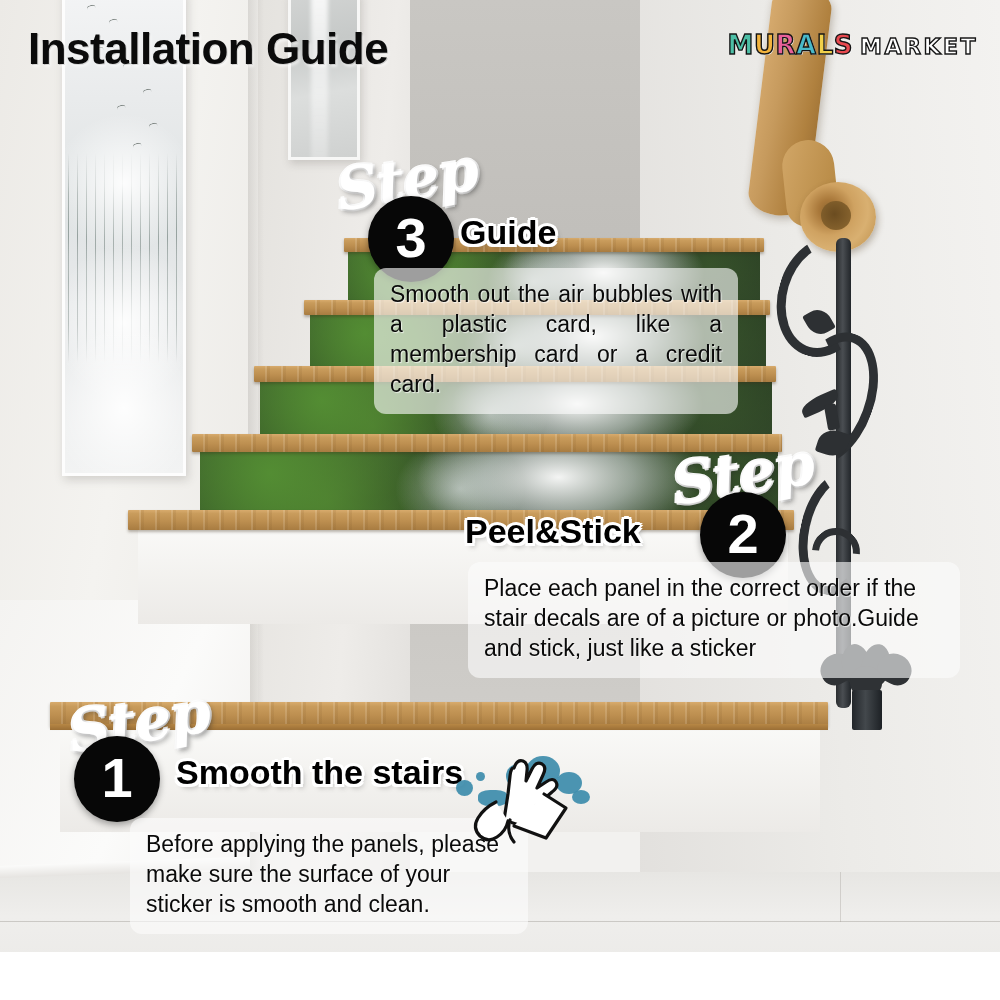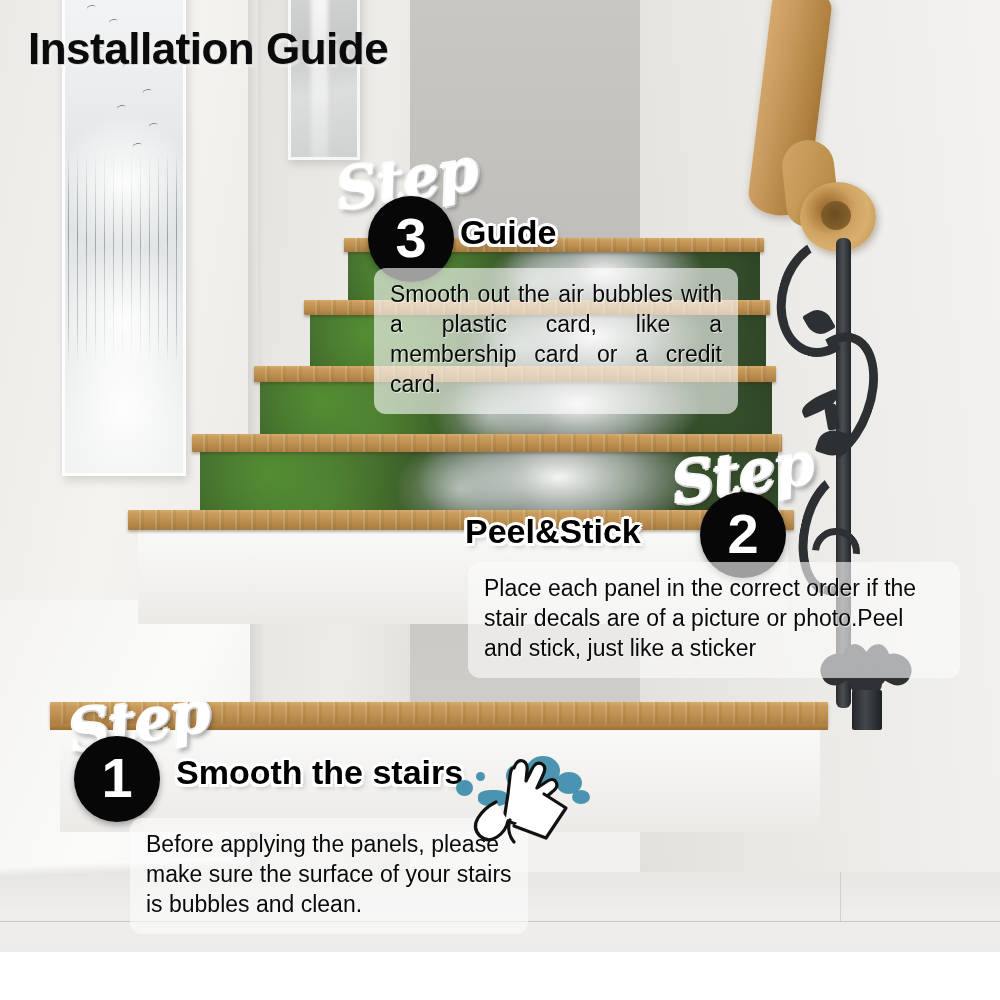--- a/index.html
+++ b/index.html
@@ -351,46 +351,49 @@
     </div>
 
     <div class="floor"></div>
     <div class="floor-line" style="left:0px;top:921px;width:1000px;"></div>
     <div class="floor-line" style="left:840px;top:872px;width:1px;height:50px;background:rgba(160,156,150,.35);"></div>
     <div class="baseboard"></div>
   </div>
 
   <div class="guide-title">Installation Guide</div>
 
+  <div class="logo">
+    <span style="color:#4dbfa6">M</span><span style="color:#f2b33d">U</span><span style="color:#e8609a">R</span><span style="color:#49b9c9">A</span><span style="color:#f0d04a">L</span><span style="color:#e8494f">S</span><span class="mk">MARKET</span>
+  </div>
 
   <div class="step-group" style="left:0;top:0;">
     <div class="step-script" style="left:336px;top:146px;">Step</div>
     <div class="step-circle" style="left:368px;top:196px;">
       <b>3</b>
     </div>
     <div class="step-heading" style="left:460px;top:213px;">Guide</div>
     <div class="step-box" style="left:374px;top:268px;width:364px;">Smooth out the air bubbles with a plastic card, like a membership card or a credit card.</div>
   </div>
 
   <div class="step-group" style="left:0;top:0;">
     <div class="step-script" style="left:672px;top:440px;">Step</div>
     <div class="step-circle" style="left:700px;top:492px;">
       <b>2</b>
     </div>
     <div class="step-heading" style="left:465px;top:512px;">Peel&amp;Stick</div>
-    <div class="step-box last-left" style="left:468px;top:562px;width:492px;">Place each panel in the correct order if the stair decals are of a picture or photo.Peel and stick, just like a sticker</div>
+    <div class="step-box last-left" style="left:468px;top:562px;width:492px;">Place each panel in the correct order if the stair decals are of a picture or photo.Guide and stick, just like a sticker</div>
   </div>
 
   <div class="step-group" style="left:0;top:0;">
     <div class="step-script" style="left:68px;top:688px;">Step</div>
     <div class="step-circle" style="left:74px;top:736px;">
       <b>1</b>
     </div>
     <div class="step-heading" style="left:176px;top:753px;">Smooth the stairs</div>
-    <div class="step-box last-left" style="left:130px;top:818px;width:398px;">Before applying the panels, please make sure the surface of your stairs is bubbles and clean.</div>
+    <div class="step-box last-left" style="left:130px;top:818px;width:398px;">Before applying the panels, please make sure the surface of your sticker is smooth and clean.</div>
   </div>
 
   <div class="clean-icon">
     <div class="bubble" style="left:4px;top:30px;width:17px;height:16px;"></div>
     <div class="bubble" style="left:24px;top:22px;width:9px;height:9px;"></div>
     <div class="bubble" style="left:26px;top:40px;width:30px;height:16px;border-radius:40%;"></div>
     <div class="bubble" style="left:54px;top:14px;width:24px;height:24px;"></div>
     <div class="bubble" style="left:74px;top:6px;width:34px;height:30px;"></div>
     <div class="bubble" style="left:104px;top:22px;width:26px;height:22px;"></div>
     <div class="bubble" style="left:120px;top:40px;width:18px;height:14px;"></div>

